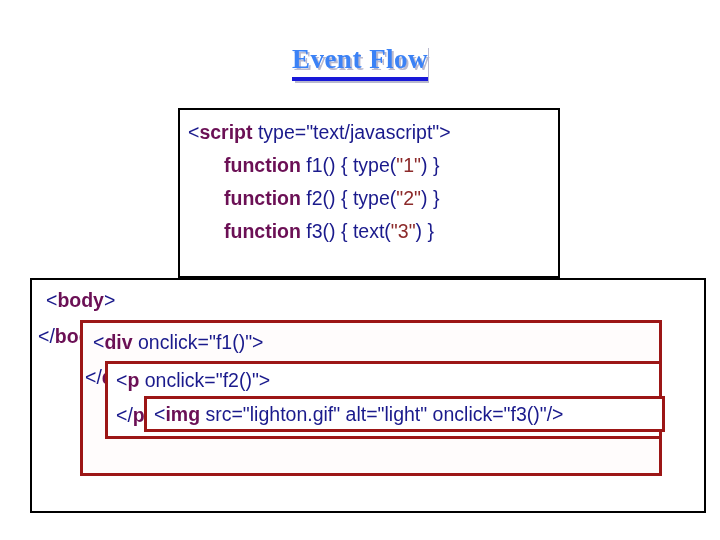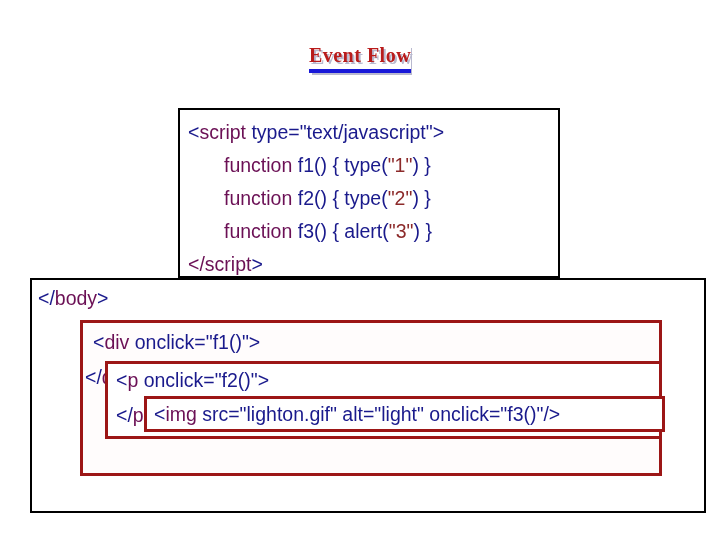--- a/index.html
+++ b/index.html
@@ -17,42 +17,42 @@
 
   
   #title {
     position: absolute;
     left: 0;
     top: 44px;
     width: 720px;
     text-align: center;
     font-family: "Liberation Serif", serif;
     font-weight: bold;
-    font-size: 20px;
-    color: #b91c1c;
+    font-size: 27px;
+    color: #3b82f6;
     letter-spacing: 0.5px;
     text-shadow: 2px 2px 0 #b9b9cf;
   }
   #title .ul {
     display: inline-block;
     border-bottom: 4px solid #1818d8;
     padding-bottom: 2px;
     box-shadow: 2px 3px 0 -1px #b9b9cf;
   }
 
   
   .code {
     font-family: "Liberation Sans", sans-serif;
     font-size: 19.5px;
     color: #1a1a8c;          
     white-space: pre;
     line-height: 1.0;
   }
   .tag {                      
-    font-weight: normal;
+    font-weight: bold;
     color: #6b1055;
   }
   .str {                      
     color: #8c2a2a;
   }
 
   
   #script-box {
     position: absolute;
     left: 178px;
@@ -162,27 +162,27 @@
 </div>
 
 <div id="script-box">
 
   <div class="code line"><span>&lt;</span><span class="tag">script</span><span> type="text/javascript"&gt;</span></div>
 
   <div class="code line i1"><span class="tag">function</span><span> f1() { type(</span><span class="str">"1"</span><span>) }</span></div>
 
   <div class="code line i1"><span class="tag">function</span><span> f2() { type(</span><span class="str">"2"</span><span>) }</span></div>
 
-  <div class="code line i1"><span class="tag">function</span><span> f3() { alert(</span><span class="str">"3"</span><span>) }</span></div>
-
-  <div class="code line"><span class="tag">&lt;/</span><span class="tag">script</span><span>&gt;</span></div>
+  <div class="code line i1"><span class="tag">function</span><span> f3() { text(</span><span class="str">"3"</span><span>) }</span></div>
+
 </div>
 
 <div id="body-box">
 
+  <div class="code line-body-open"><span>&lt;</span><span class="tag">body</span><span>&gt;</span></div>
 
   <div id="div-box">
 
     <div class="code line-div-open"><span>&lt;</span><span class="tag">div</span><span> onclick="f1()"&gt;</span></div>
 
     <div id="p-box">
 
       <div class="code line-p-open"><span>&lt;</span><span class="tag">p</span><span> onclick="f2()"&gt;</span></div>
 
       <div id="img-box">

